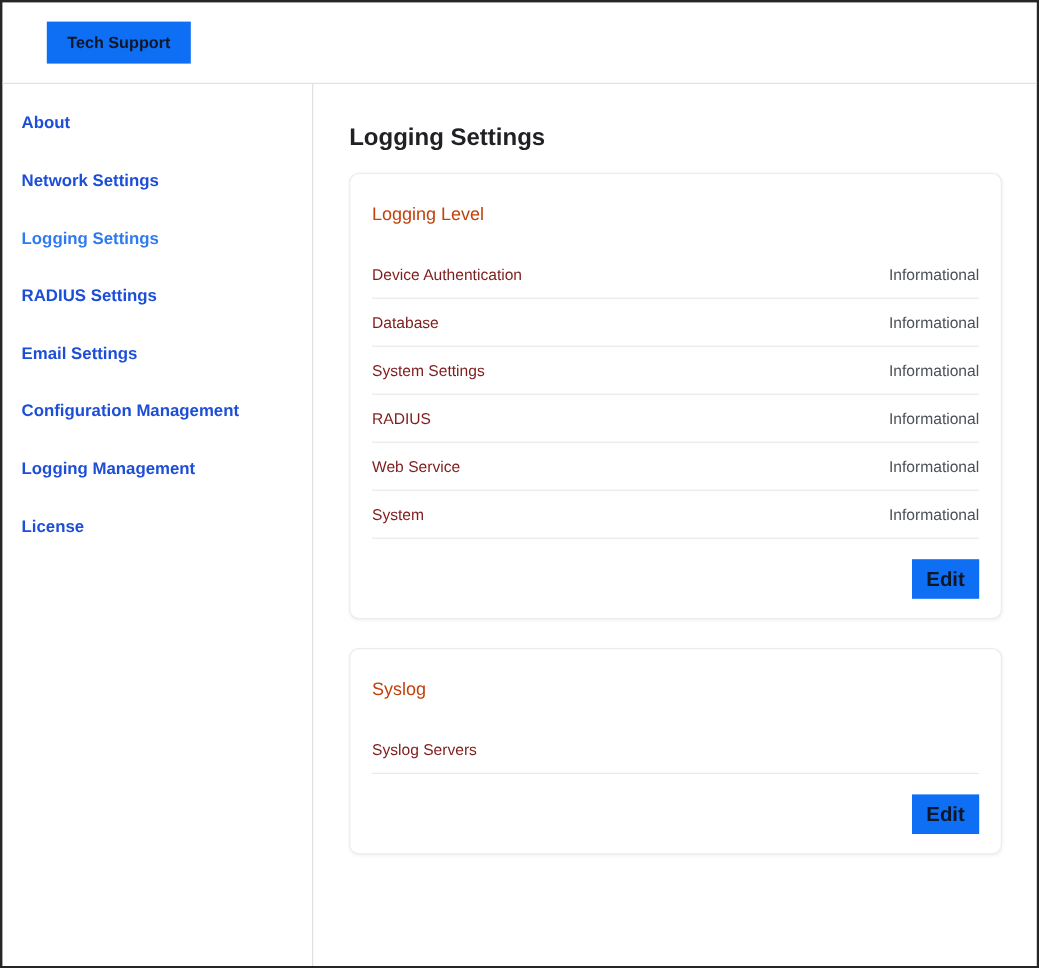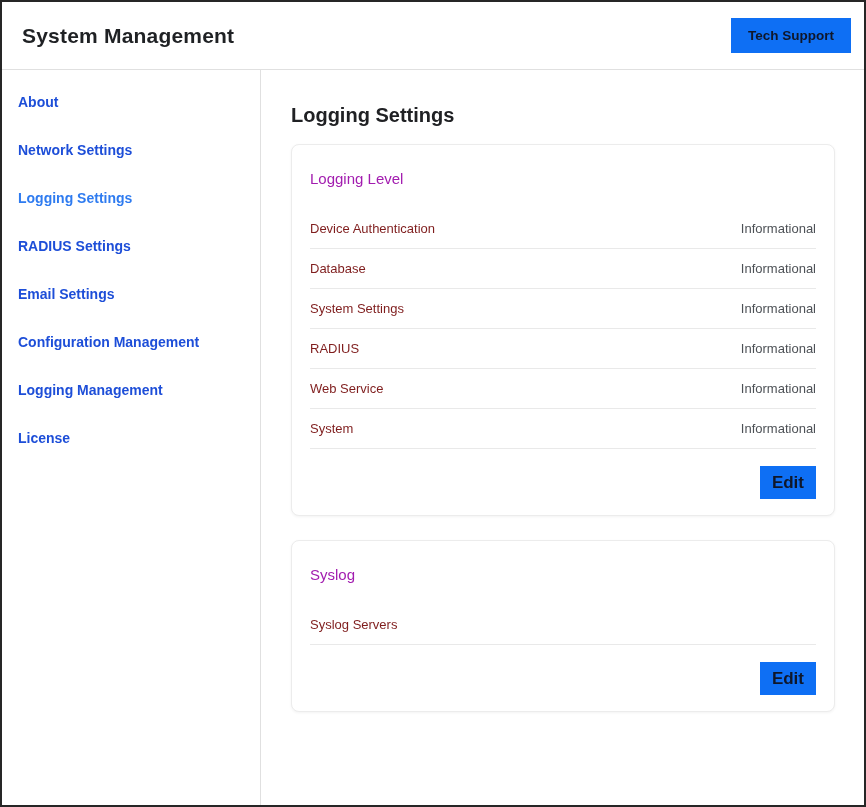--- a/index.html
+++ b/index.html
@@ -42,40 +42,39 @@
   .content { flex:1; padding:34px 29px 0 30px; overflow:hidden; }
   .section-heading {
     font-size:20px; font-weight:bold; color:#202124; margin-bottom:17px;
   }
   .card {
     background:#fff; border:1px solid #ececec; border-radius:8px;
     box-shadow:0 1px 3px rgba(0,0,0,.05);
   }
   .card + .card { margin-top:24px; }
   .card-title {
-    padding:24px 18px 0; font-size:15px; line-height:20px; color:#a21caf;
+    padding:24px 18px 0; font-size:15px; line-height:20px; color:#c2410c;
   }
   .rows { margin:20px 18px 0; }
   .row {
     display:flex; justify-content:space-between; align-items:center;
     height:40px; border-bottom:1px solid #e9e9e9; font-size:13px;
   }
   .row .label { color:#7f1d1d; }
   .row .value { color:#4d5156; }
   .card-actions {
     display:flex; justify-content:flex-end; padding:17px 18px 16px;
   }
 </style>
 </head>
 <body>
 
 <div class="page">
 
   <div class="header">
-    <div class="page-title">System Management</div>
     <button class="btn btn-tech">Tech Support</button>
   </div>
 
   <div class="body">
 
     <nav class="sidebar">
       <div class="nav-item">About</div>
       <div class="nav-item">Network Settings</div>
       <div class="nav-item active">Logging Settings</div>
       <div class="nav-item">RADIUS Settings</div>

